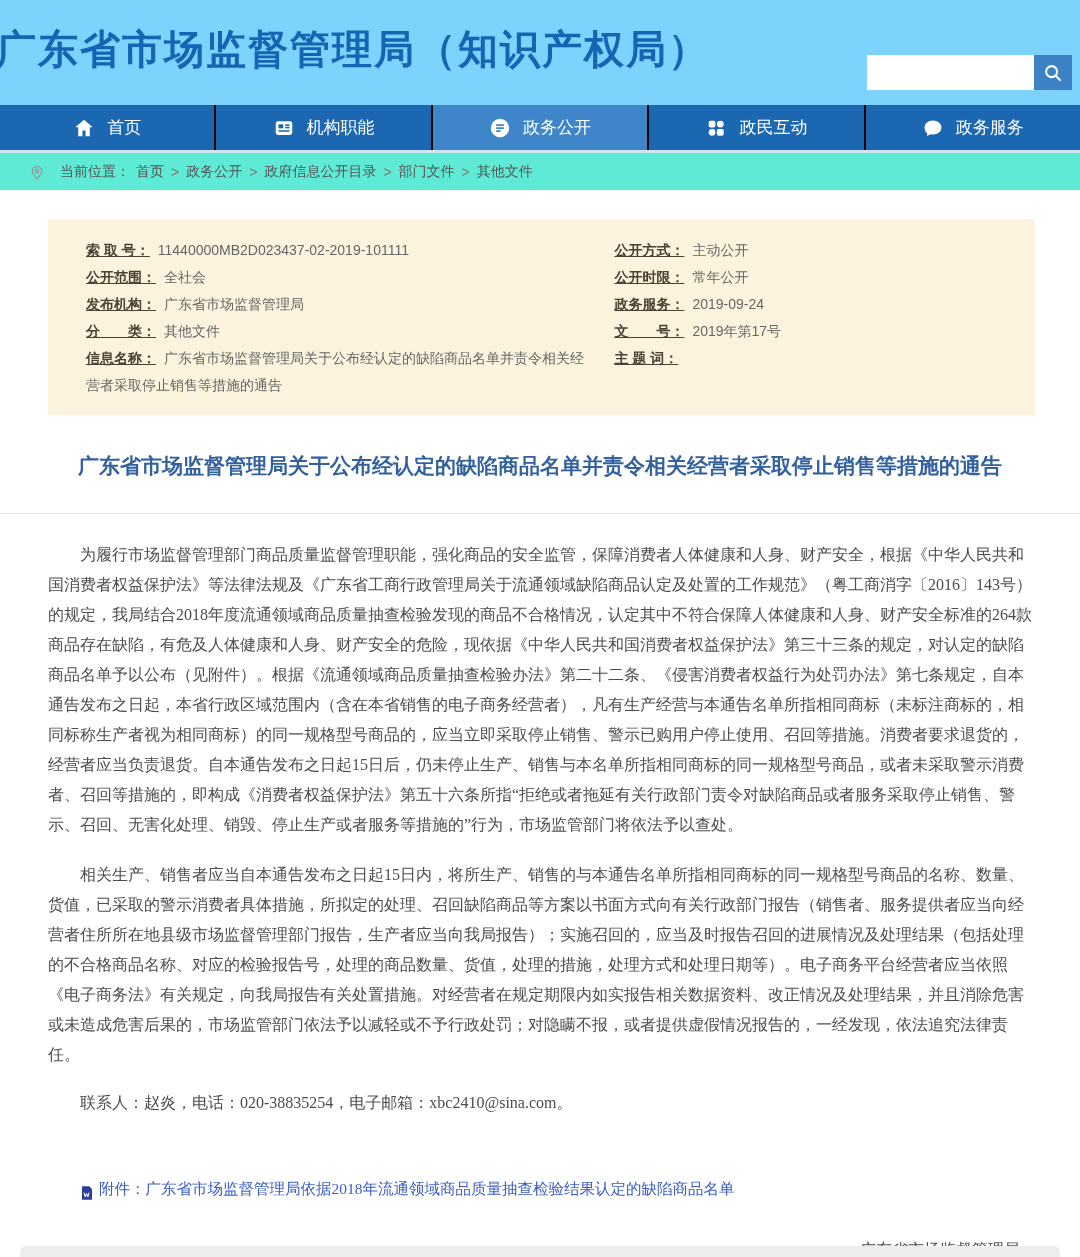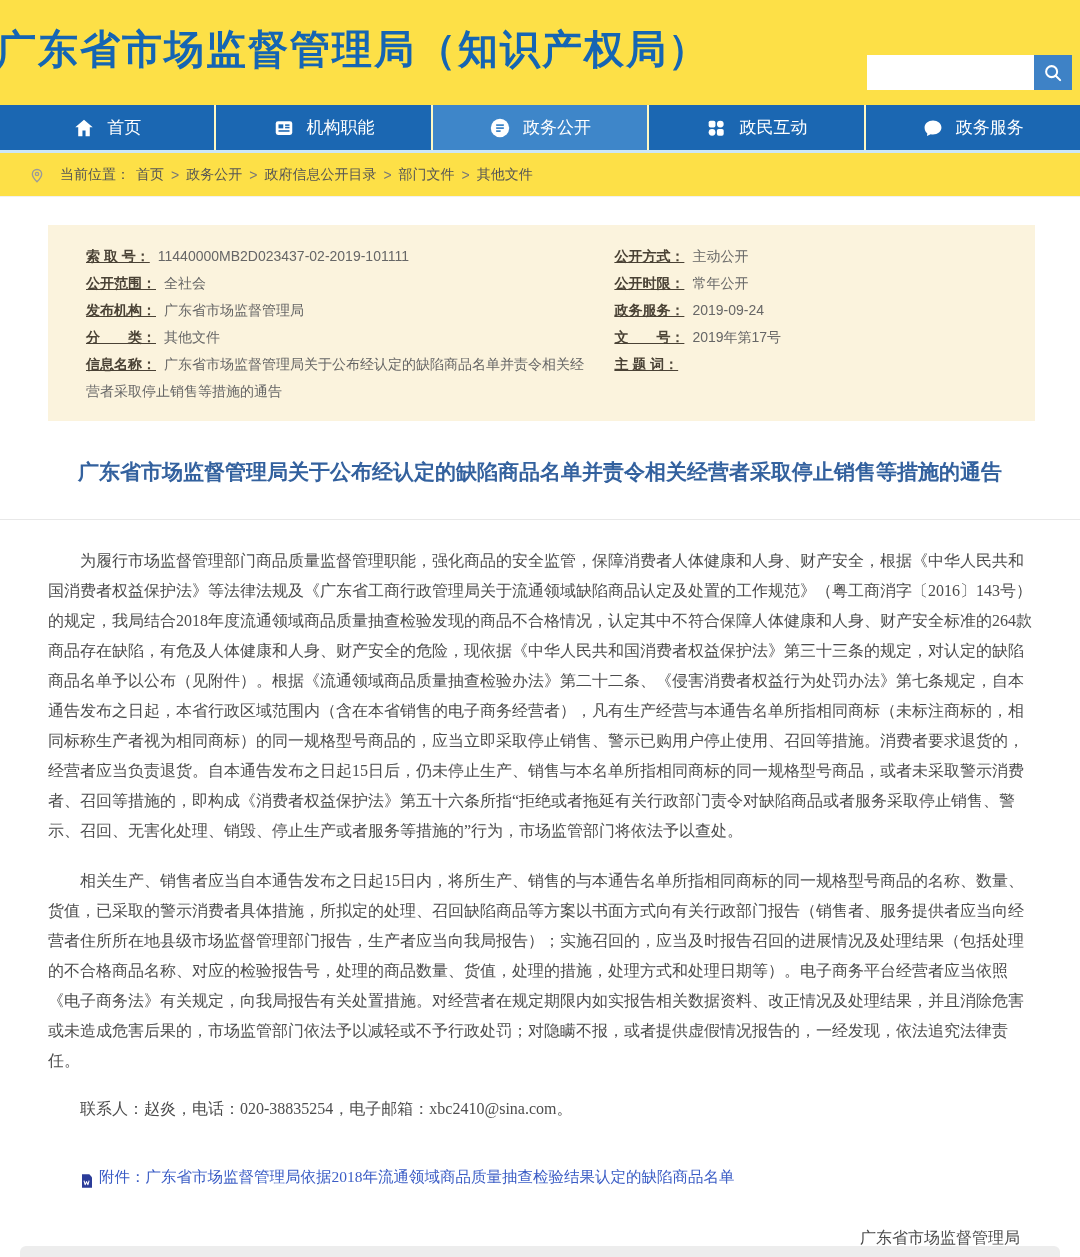--- a/index.html
+++ b/index.html
@@ -1,41 +1,41 @@
 <!DOCTYPE html>
 <html><head>
 <meta charset="utf-8">
 <style>
   * { margin:0; padding:0; box-sizing:border-box; }
   html,body { width:1080px; background:#fff; font-family:"Liberation Sans", sans-serif; }
   body { height:1257px; overflow:hidden; position:relative; }
 
   
-  .site-header { position:relative; height:105px; background:#fde047; }
+  .site-header { position:relative; height:105px; background:#7dd3fc; }
   .site-title { position:absolute; left:-4px; top:22px; font-size:40px; font-weight:bold;
                 color:#1565b3; letter-spacing:2px; white-space:nowrap; }
   .search-bar { position:absolute; right:8px; top:55px; display:flex; }
   .search-input { width:167px; height:35px; border:none; outline:none; background:#fff;
                   padding:0 10px; font-size:14px; }
   .search-btn { width:38px; height:35px; border:none; background:#3e82c6; cursor:pointer;
                 display:flex; align-items:center; justify-content:center; }
 
   
   .nav { display:flex; height:48px; background:#1b67b2; border-bottom:3px solid #cde7f7; }
   .nav-item { flex:1; display:flex; align-items:center; justify-content:center; gap:12px;
-              color:#fff; font-size:17px; cursor:pointer; border-left:2px solid #fef9c3; }
+              color:#fff; font-size:17px; cursor:pointer; border-left:2px solid #000000; }
   .nav-item:first-child { border-left:none; }
   .nav-item.active { background:#3e86c9; }
   .nav-icon { width:22px; height:22px; display:inline-flex; }
   .nav-icon svg { width:100%; height:100%; }
   .nav-item .detail { fill:#1b67b2; }
   .nav-item.active .detail { fill:#3e86c9; }
 
   
-  .breadcrumb { height:44px; background:#fde047; border-bottom:1px solid #f1f1f1;
+  .breadcrumb { height:38px; background:#5eead4; border-bottom:1px solid #f1f1f1;
                 display:flex; align-items:center; padding-left:28px; font-size:14px; color:#555; }
   .pin { width:18px; height:18px; margin-right:14px; }
   .crumb { color:#555; cursor:pointer; text-decoration:none; }
   .crumb-sep { margin:0 7px; color:#777; }
   .crumb-prefix { margin-right:6px; }
 
   
   .meta-box { margin:28px 45px 0 48px; background:#fbf3dd; padding:18px 38px 16px;
               display:flex; font-size:14px; line-height:27px; }
   .meta-col-left { flex:0 0 58%; padding-right:20px; }
@@ -44,21 +44,21 @@
   .meta-label { font-weight:bold; color:#4a4235; margin-right:8px;text-decoration:underline; }
 
   
   .doc-title { margin:32px auto 0; width:88%; text-align:center; font-size:21px; font-weight:bold;
                color:#33619e; line-height:1.9; font-family:"Liberation Serif", serif; }
   .divider { margin-top:26px; border-bottom:1px solid #e8e8e8; }
   .article { padding:6px 45px 0 48px; font-size:16px; color:#4d4d4d; line-height:30px;
              font-family:"Liberation Serif", serif; }
   .article p.body-p { text-indent:2em; margin-top:20px; }
   .contact-line { text-indent:2em; margin-top:18px; }
-  .attachment-line { margin-top:38px; margin-left:2em; display:flex; align-items:center;
+  .attachment-line { margin-top:56px; margin-left:2em; display:flex; align-items:center;
                      font-size:15.5px; }
   .attachment-link { color:#3a5cc5; text-decoration:none; cursor:pointer; }
   .attach-icon { width:16px; height:16px; margin-right:4px; flex:0 0 auto; }
 
   
   .signature { text-align:right; padding-right:60px; font-size:16px; color:#4d4d4d;
                font-family:"Liberation Serif", serif; }
   .signature .org { margin-top:36px; }
   .signature .date { margin-top:22px; }
 

